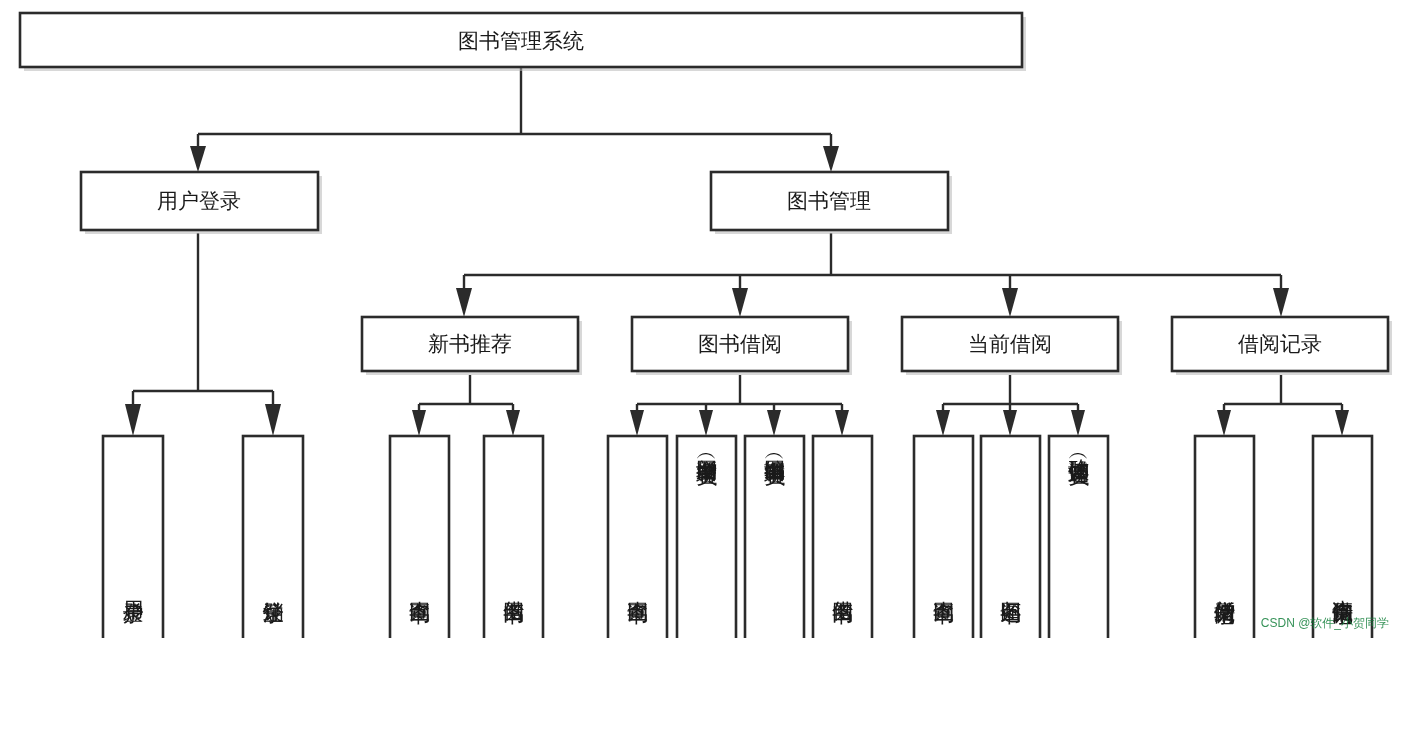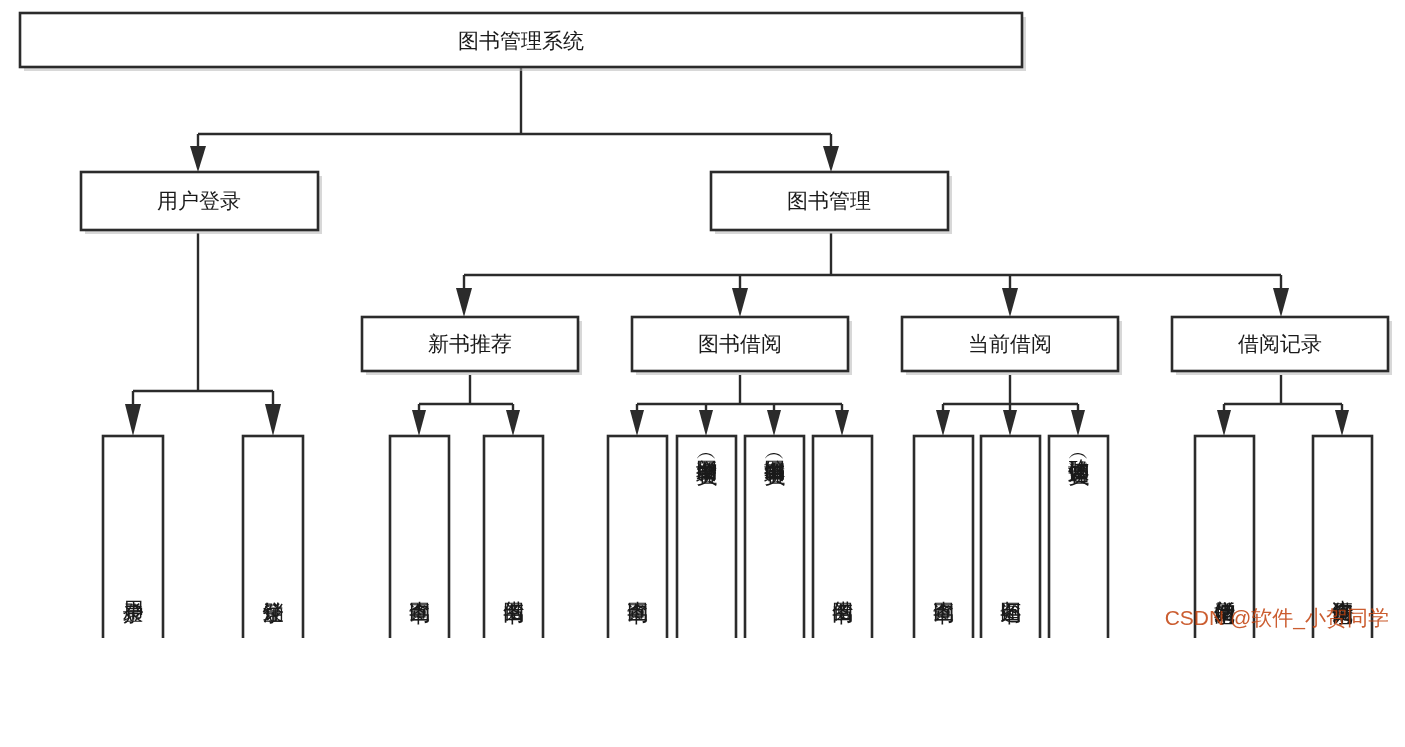--- a/index.html
+++ b/index.html
@@ -69,22 +69,22 @@
     writing-mode: vertical-rl;
     text-orientation: upright;
     letter-spacing: 1px;
     white-space: nowrap;
   }
   #watermark {
     position: absolute;
     right: 16px;
     bottom: 6px;
     font-family: "Liberation Sans", "DejaVu Sans", sans-serif;
-    font-size: 21px;
-    color: #c2410c;
+    font-size: 12px;
+    color: #15803d;
     opacity: 0.85;
     pointer-events: none;
     white-space: nowrap;
   }
 </style>
 </head>
 <body>
 
 <div id="diagram-root">
 

